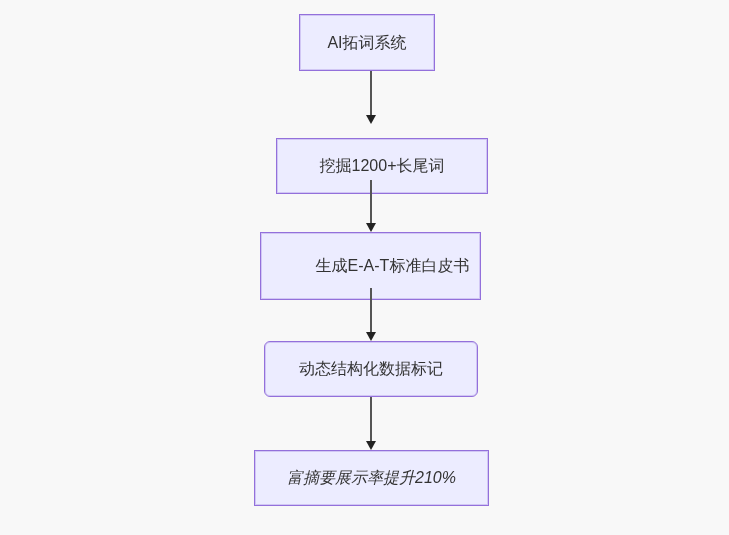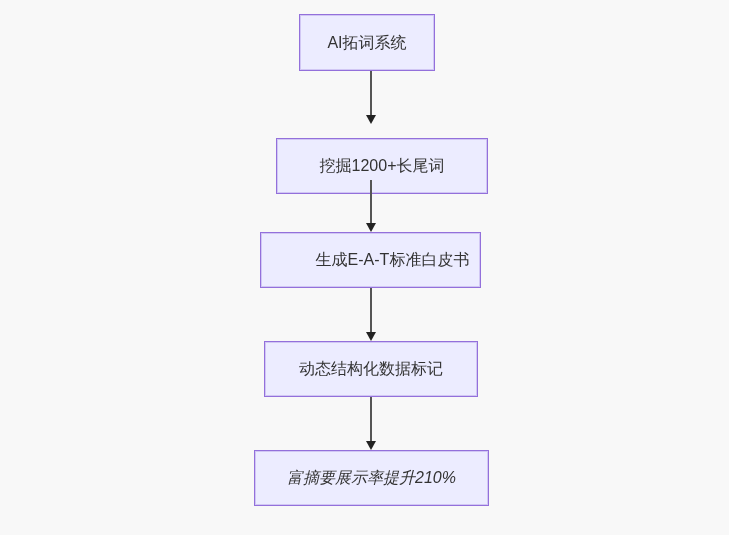--- a/index.html
+++ b/index.html
@@ -27,22 +27,22 @@
     justify-content: center;
   }
   .node-label {
     color: #333333;
     font-size: 16px;
     line-height: 1;
     white-space: nowrap;
   }
   .node-1 { left: 299px; top: 14px;  width: 136px; height: 57px; }
   .node-2 { left: 276px; top: 114px; width: 212px; height: 56px; margin-top: 24px; }
-  .node-3 { left: 260px; top: 232px; width: 221px; height: 56px; padding-left: 44px; }
-  .node-4 { left: 264px; top: 341px; width: 214px; height: 56px; }
+  .node-3 { left: 260px; top: 232px; width: 221px; height: 68px; padding-left: 44px; }
+  .node-4 { left: 264px; top: 341px; width: 214px; height: 56px; border-radius: 6px; }
   .node-5 { left: 254px; top: 450px; width: 235px; height: 56px; font-style: italic; }
 
   .connector {
     position: absolute;
     left: 365px;
     width: 12px;
     display: flex;
     flex-direction: column;
     align-items: center;
   }

